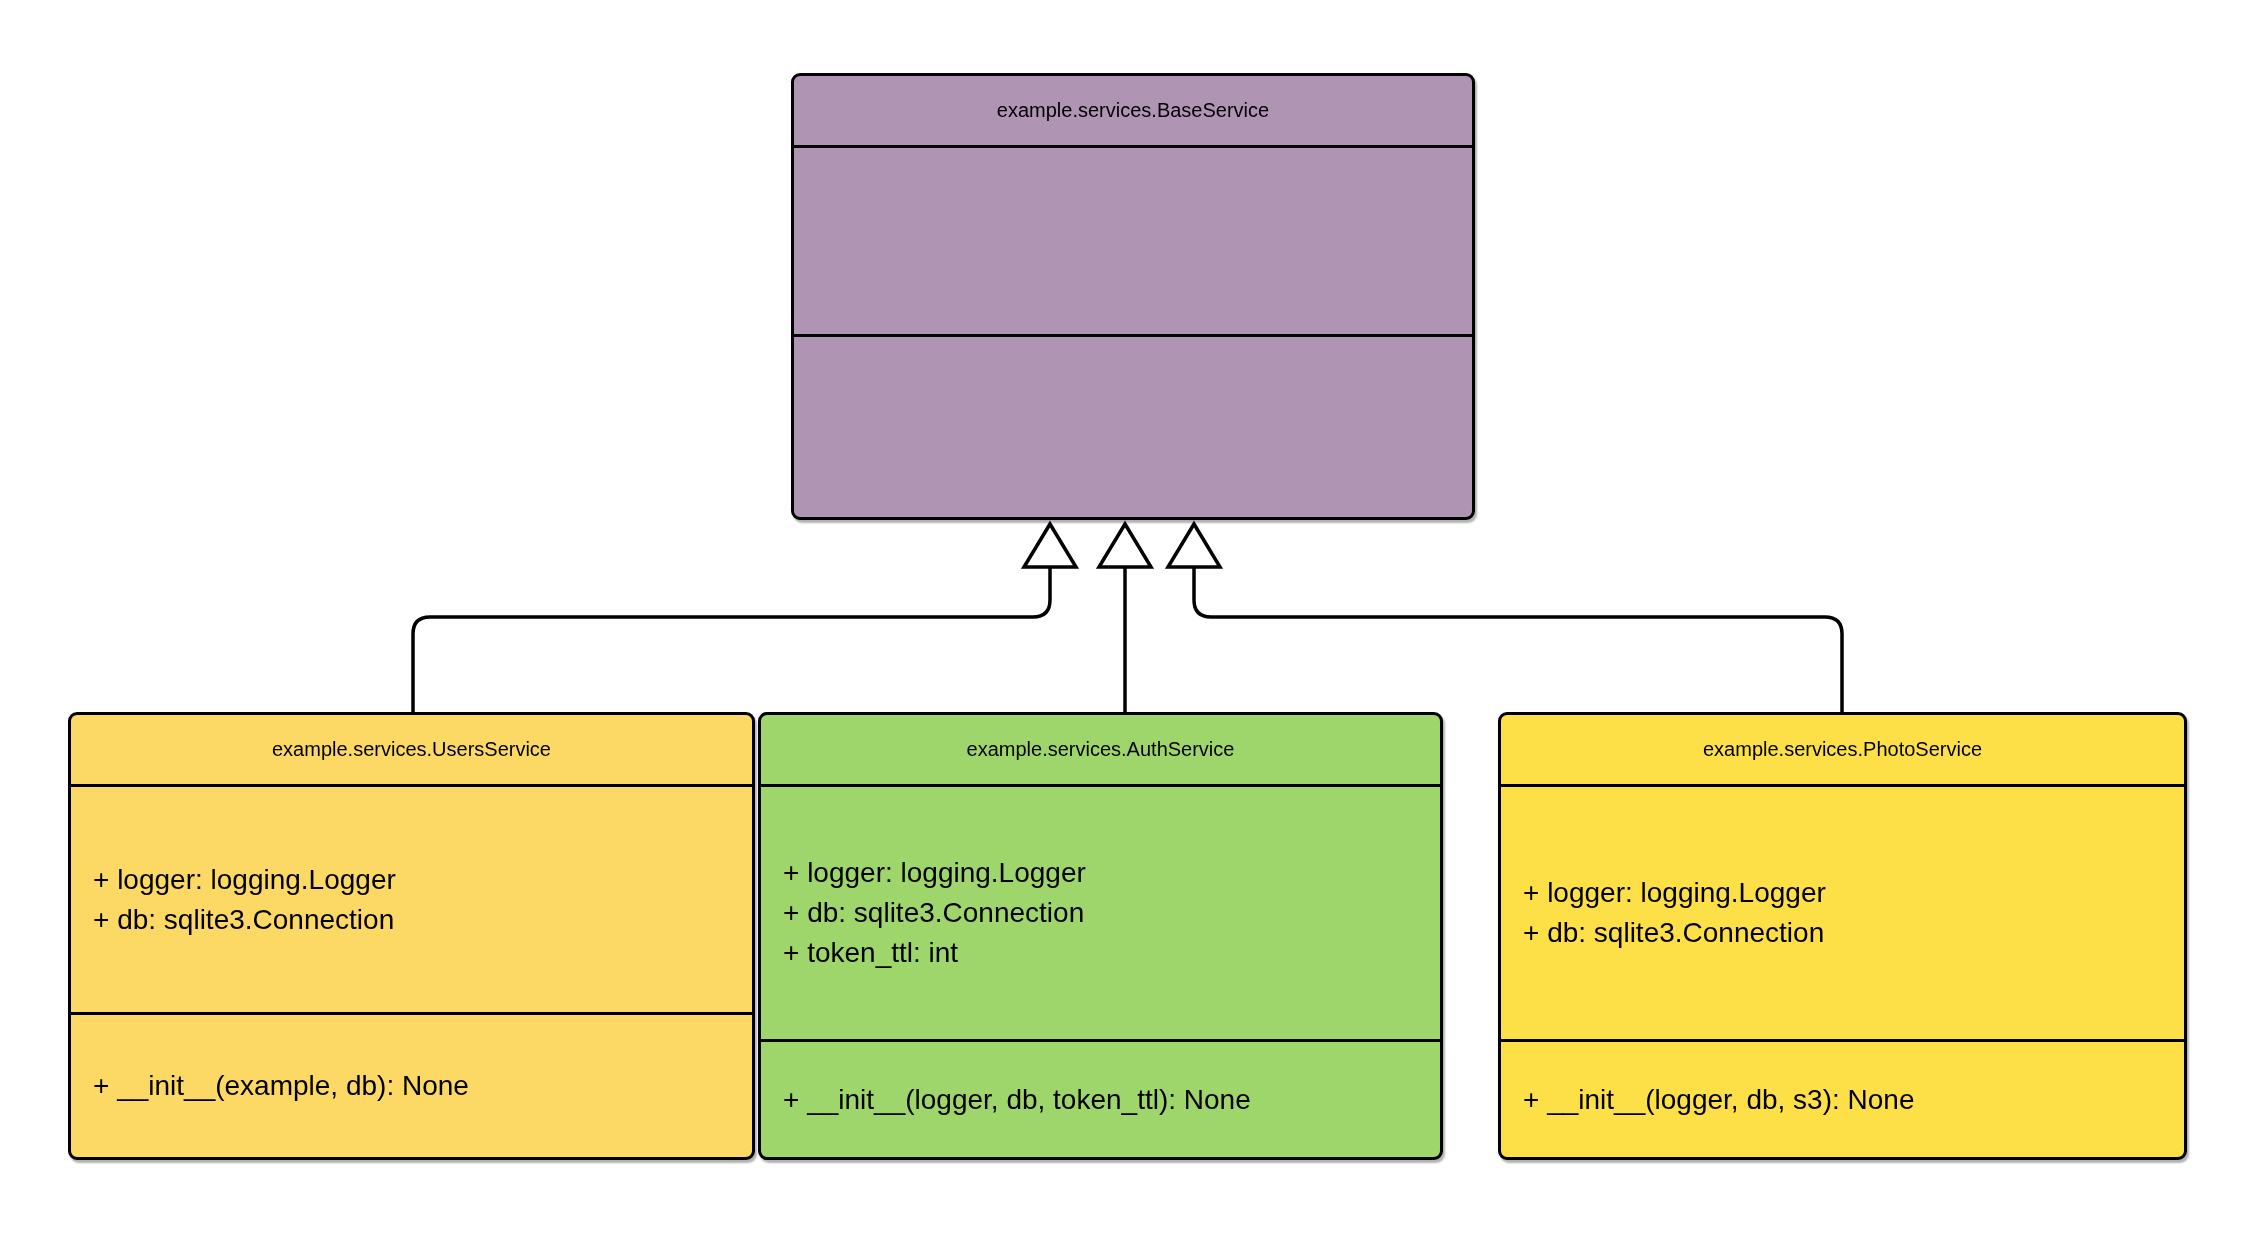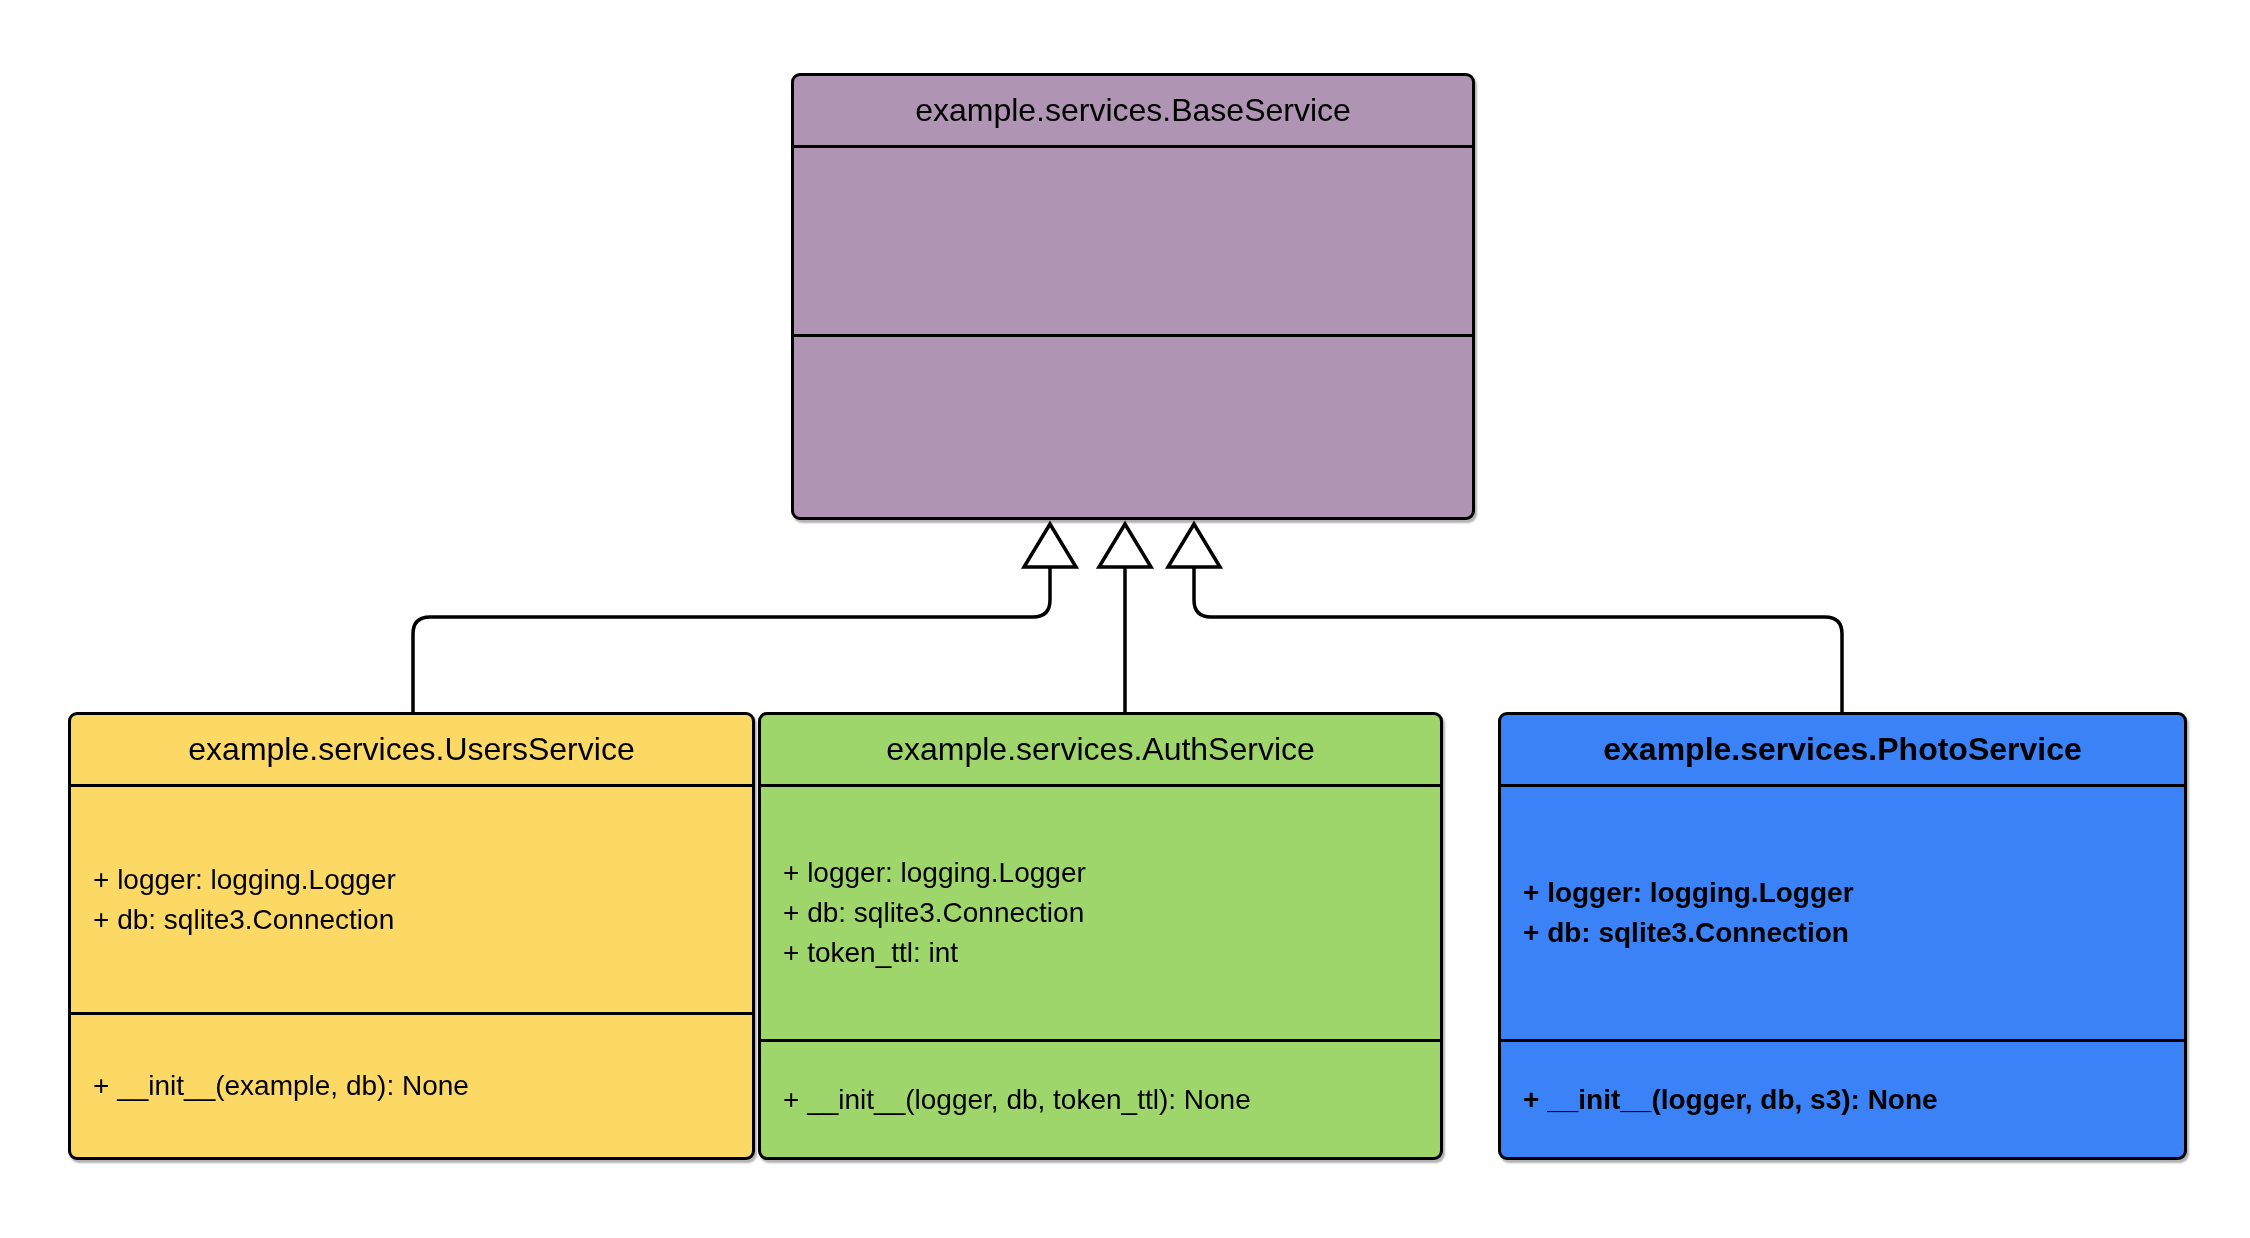--- a/index.html
+++ b/index.html
@@ -47,21 +47,21 @@
     overflow: hidden;
   }
   .compartment + .compartment {
     border-top: 3px solid #000000;
   }
   .class-title {
     flex: 0 0 69px;
     display: flex;
     align-items: center;
     justify-content: center;
-    font-size: 32px;
+    font-size: 20px;
     white-space: nowrap;
   }
   .class-attrs {
     display: flex;
     flex-direction: column;
     justify-content: center;
     padding-left: 22px;
     padding-right: 20px;
     font-size: 28px;
     line-height: 40px;
@@ -125,21 +125,21 @@
     <div class="compartment class-attrs">
       <div class="member-line">+ logger: logging.Logger</div>
       <div class="member-line">+ db: sqlite3.Connection</div>
       <div class="member-line">+ token_ttl: int</div>
     </div>
     <div class="compartment class-methods">
       <div class="member-line">+ __init__(logger, db, token_ttl): None</div>
     </div>
   </div>
 
-  <div class="class-box" id="box-photo" style="background-color: #3b82f6; font-weight: bold;">
+  <div class="class-box" id="box-photo" style="background-color: #fde047;">
     <div class="compartment class-title">example.services.PhotoService</div>
     <div class="compartment class-attrs">
       <div class="member-line">+ logger: logging.Logger</div>
       <div class="member-line">+ db: sqlite3.Connection</div>
     </div>
     <div class="compartment class-methods">
       <div class="member-line">+ __init__(logger, db, s3): None</div>
     </div>
   </div>
 

